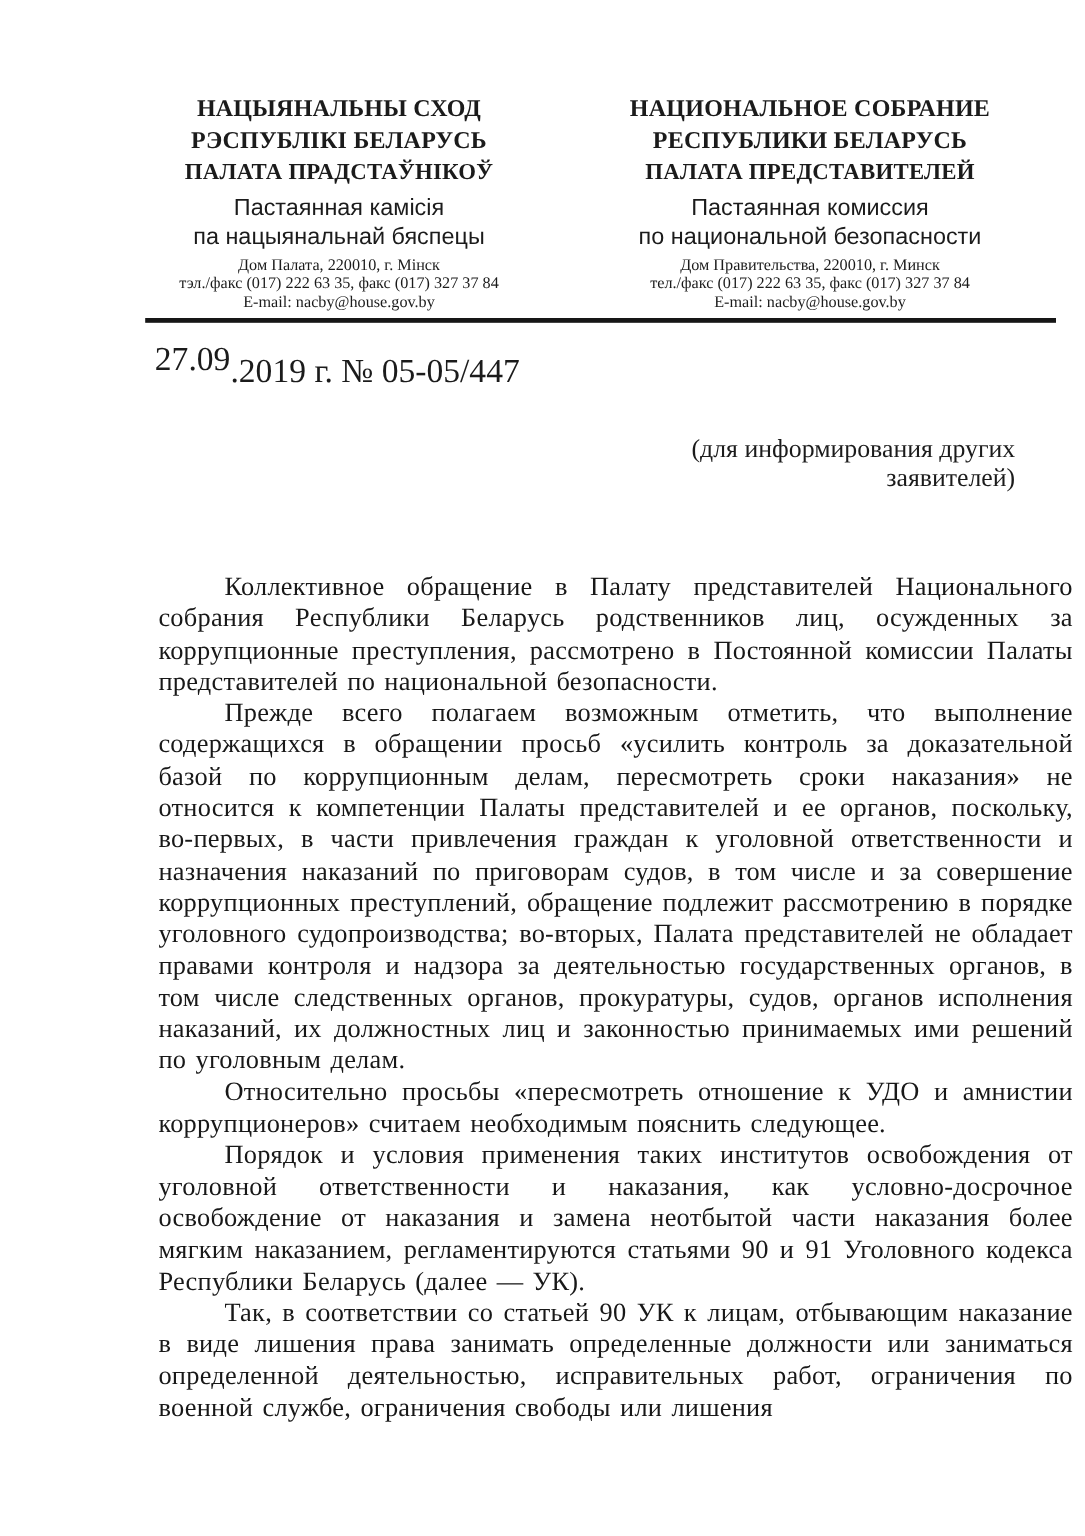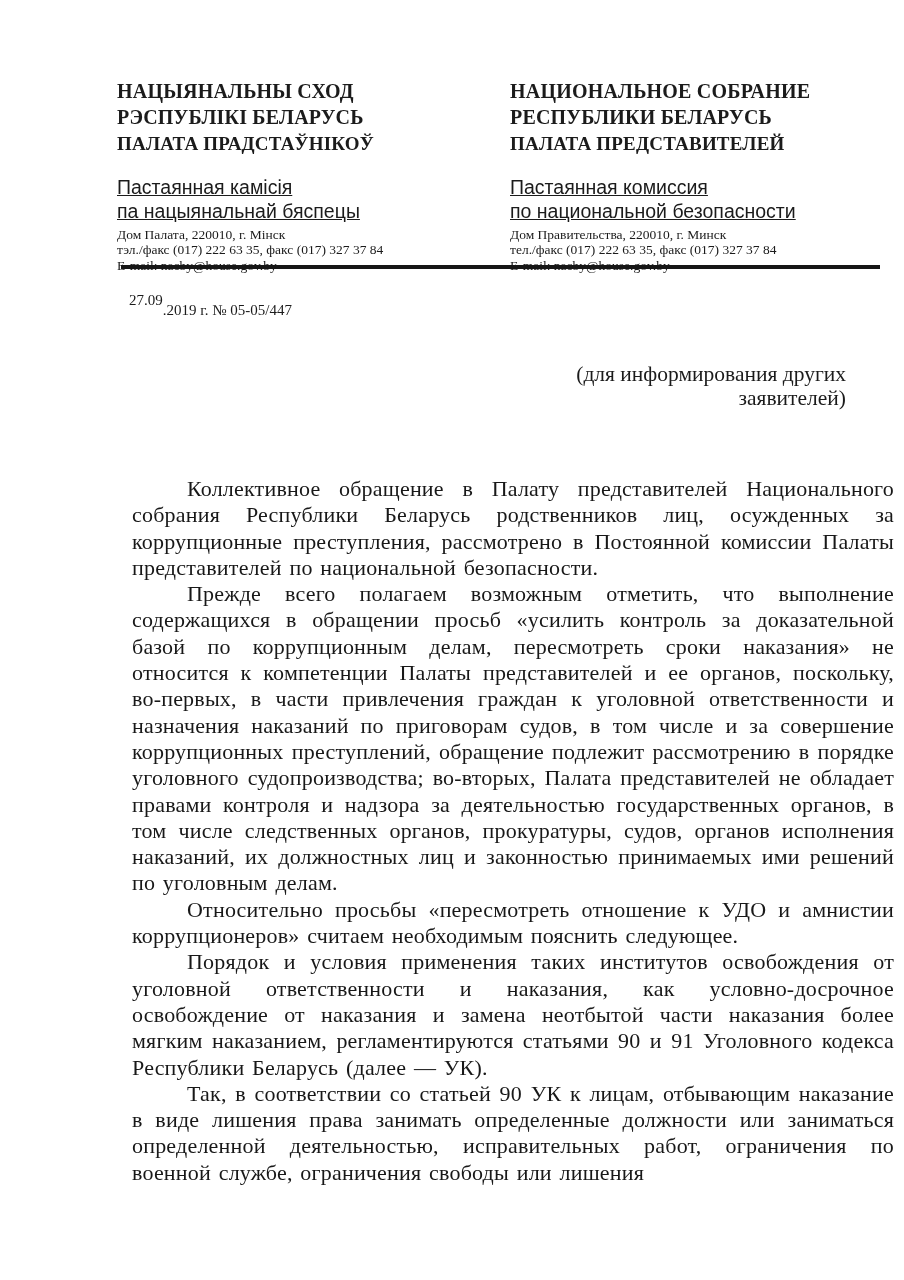--- a/index.html
+++ b/index.html
@@ -14,21 +14,21 @@
     background: #ffffff;
     color: #1b1b1b;
     font-family: "Liberation Serif", serif;
     overflow: hidden;
   }
 
   
   .lh-col {
     position: absolute;
     top: 78px;
-    text-align: left;
+    text-align: center;
   }
   .lh-left  { left: 117px; width: 331px; }
   .lh-right { left: 510px; width: 330px; }
 
   .org {
     font-weight: bold;
     font-size: 20px;
     line-height: 26px;
     letter-spacing: 0.2px;
   }
@@ -36,22 +36,21 @@
     font-weight: bold;
     font-size: 19px;
     line-height: 26px;
     margin-top: 1px;
     letter-spacing: 0.2px;
   }
   .commission {
     font-family: "Liberation Sans", sans-serif;
     font-size: 19.5px;
     line-height: 24px;
-    margin-top: 18px;
-    text-decoration: underline;
+    margin-top: 4px;
   }
   .addr {
     font-size: 13.5px;
     line-height: 15.5px;
     margin-top: 3.5px;
     white-space: nowrap;
   }
 
   .lh-rule {
     position: absolute;
@@ -60,21 +59,21 @@
     width: 759px;
     height: 4px;
     background: #161616;
   }
 
   
   .reference {
     position: absolute;
     left: 129px;
     top: 297px;
-    font-size: 15px;
+    font-size: 28px;
     line-height: 26px;
     white-space: nowrap;
   }
   .date-raised {
     position: relative;
     top: -10px;
   }
 
   
   .addressee-note {

